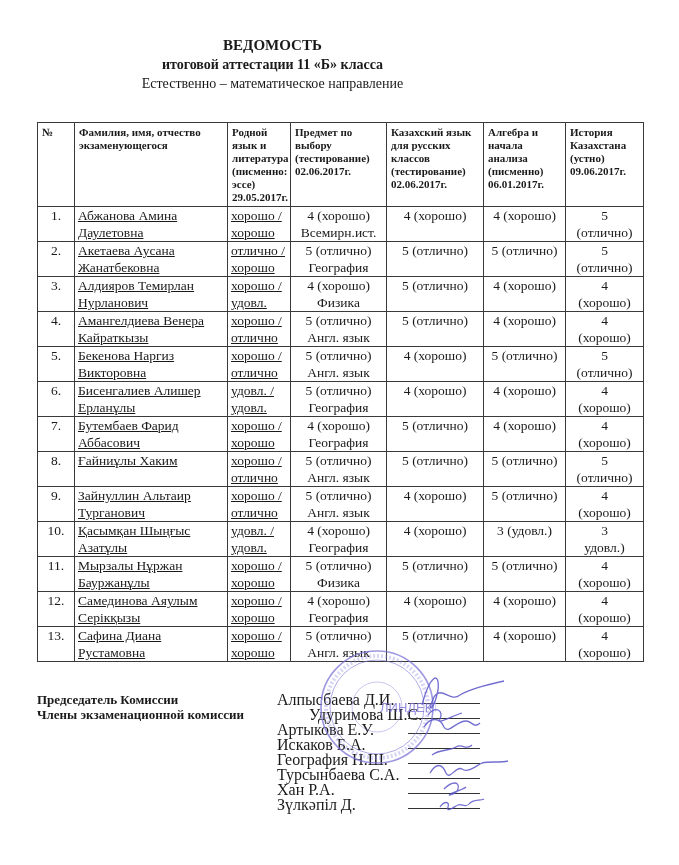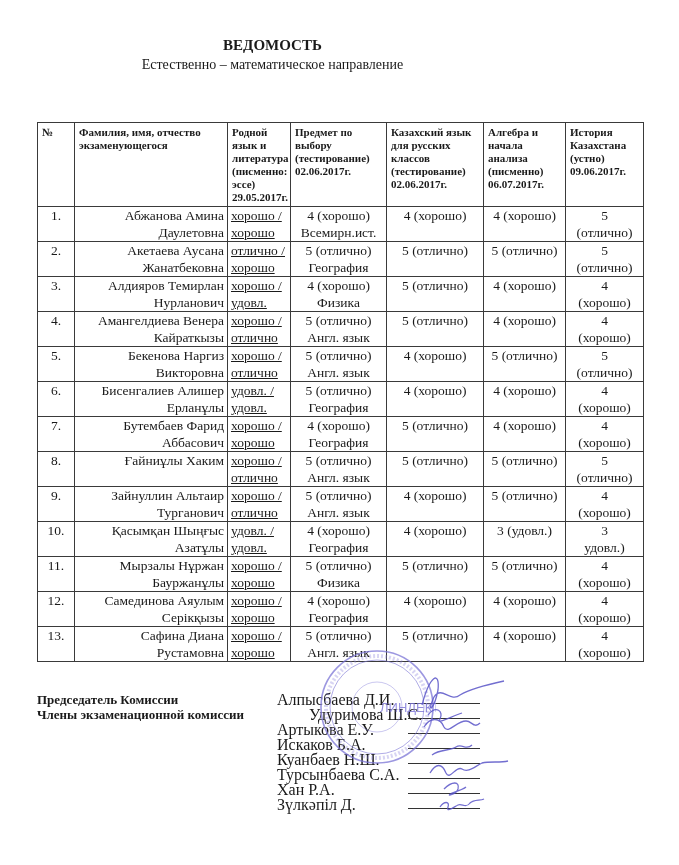--- a/index.html
+++ b/index.html
@@ -16,58 +16,59 @@
     position: absolute; left: 37px; top: 122px; width: 606px;
     border-collapse: collapse; table-layout: fixed;
   }
   table.grades th, table.grades td { border: 1px solid #3a3a3a; vertical-align: top; }
   table.grades th {
     font-size: 11px; font-weight: bold; text-align: left; line-height: 13px;
     padding: 3px 3px 2px 4px; height: 76px;
   }
   table.grades td { font-size: 13.5px; line-height: 17px; padding: 0 3px; height: 33px; }
   td.num { text-align: center; }
-  td.name { text-align: right; padding-left: 6px; }
+  td.name { text-align: left; padding-left: 6px; text-decoration: underline; }
   td.native { text-align: left; padding-left: 4px; text-decoration: underline; }
   td.center { text-align: center; }
   th.numh { text-align: center; }
 
   .sig-block { position: absolute; left: 0; top: 0; width: 561px; height: 865px; pointer-events: none; }
   .sig-label { position: absolute; font-weight: bold; font-size: 13px; line-height: 15px; }
   .member { position: absolute; left: 277px; font-weight: normal; font-size: 16px; line-height: 15px; }
   .sig-line { position: absolute; left: 408px; width: 72px; height: 0; border-top: 1px solid #333; }
   .stamp { position: absolute; left: 318px; top: 648px; width: 118px; height: 118px; }
   .scribble { position: absolute; }
 </style>
 </head>
 <body>
 
 <div class="header">
   <div class="t1">ВЕДОМОСТЬ</div>
+  <div class="t2">итоговой аттестации 11 «Б» класса</div>
   <div class="t3">Естественно – математическое направление</div>
 </div>
 
 <table class="grades">
   <colgroup>
     <col style="width:37px">
       <col style="width:153px">
       <col style="width:63px">
       <col style="width:96px">
       <col style="width:97px">
       <col style="width:82px">
       <col style="width:78px">
   </colgroup>
   <thead>
     <tr>
       <th class="numh">№</th>
       <th>Фамилия, имя, отчество экзаменующегося</th>
       <th>Родной язык и литература (писменно: эссе) 29.05.2017г.</th>
       <th>Предмет по выбору (тестирование) 02.06.2017г.</th>
       <th>Казахский язык для русских классов (тестирование) 02.06.2017г.</th>
-      <th>Алгебра и начала анализа (писменно) 06.07.2017г.</th>
+      <th>Алгебра и начала анализа (писменно) 06.01.2017г.</th>
       <th>История Казахстана (устно) 09.06.2017г.</th>
     </tr>
   </thead>
   <tbody id="rows-body">
       <tr>
         <td class="num">
           <div>1.</div>
         </td>
         <td class="name">
           <div>Абжанова Амина</div>
@@ -420,21 +421,21 @@
 </table>
 
 <div class="sig-block">
   <div class="sig-label" style="left:37px; top:692px;">Председатель Комиссии</div>
   <div class="sig-label" style="left:37px; top:707px;">Члены экзаменационной комиссии</div>
 
   <div class="member" style="top:692px;">Алпысбаева Д.И.</div>
   <div class="member" style="top:707px;margin-left:32px;">Удуримова Ш.С.</div>
   <div class="member" style="top:722px;">Артыкова Е.У.</div>
   <div class="member" style="top:737px;">Искаков Б.А.</div>
-  <div class="member" style="top:752px;">Куанбаев Н.Ш.</div>
+  <div class="member" style="top:752px;">География Н.Ш.</div>
   <div class="member" style="top:767px;">Турсынбаева С.А.</div>
   <div class="member" style="top:782px;">Хан Р.А.</div>
   <div class="member" style="top:797px;">Зүлкәпіл Д.</div>
 
   <div class="sig-line" style="top:703px;"></div>
   <div class="sig-line" style="top:718px;"></div>
   <div class="sig-line" style="top:733px;"></div>
   <div class="sig-line" style="top:748px;"></div>
   <div class="sig-line" style="top:763px;"></div>
   <div class="sig-line" style="top:778px;"></div>

